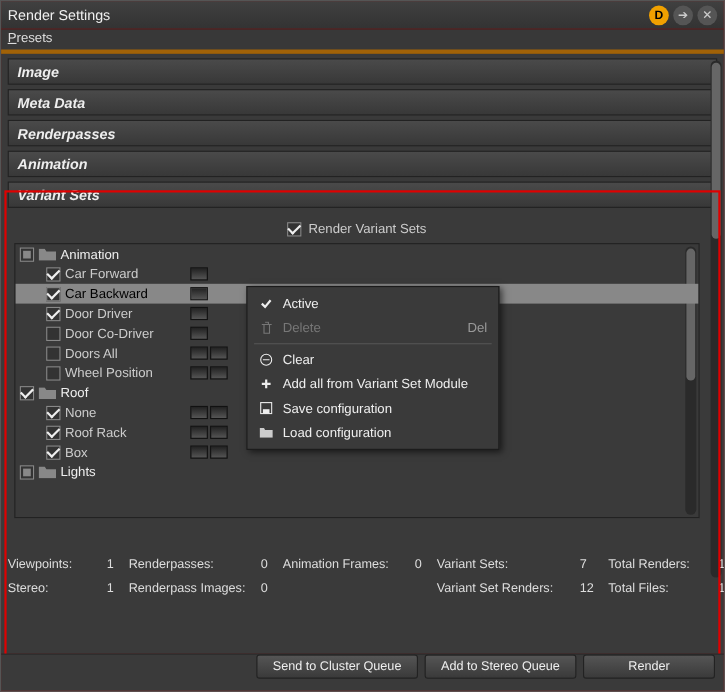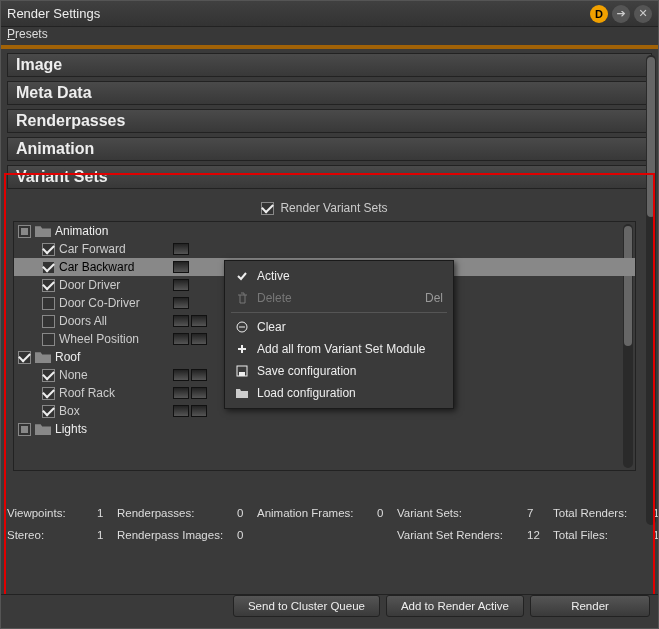--- a/index.html
+++ b/index.html
@@ -11,21 +11,21 @@
   .tbtn { width: 18px; height: 18px; border-radius: 9px; display:flex; align-items:center; justify-content:center; font-size:11px; color:#ccc; }
   .tbtn.orange { background: #f0a000; color:#000; font-weight:bold; }
   .tbtn.gray { background: #555; }
   .menubar { height: 22px; background: #383838; border-bottom: 4px solid #a16207; display:flex; align-items:flex-start; padding:0 6px; }
   .menubar span { color:#ddd; font-size:12px; }
   .menubar span u { text-decoration: underline; }
   .tabs { height: 24px; background: #2f2f2f; display:flex; border-bottom:1px solid #222; }
   .tab { padding: 4px 10px; font-size:12px; color:#ddd; border-right:1px solid #222; border-top:1px solid #444; }
   .tab.active { background: #464646; }
   .content { flex:1; background:#3a3a3a; position:relative; overflow:hidden; }
-  .section-header { height:24px; background: linear-gradient(#4a4a4a,#383838); border:1px solid #222; margin:4px 6px 2px 6px; padding:4px 8px; font-weight:bold; font-size:16px; color:#eee; display:flex; align-items:center; }
+  .section-header { height:24px; background: linear-gradient(#4a4a4a,#383838); border:1px solid #222; margin:4px 6px 2px 6px; padding:4px 8px; font-weight:bold; font-size:13px; color:#eee; display:flex; align-items:center;font-style:italic; }
   .scrollbar { position:absolute; right:2px; top:6px; width:10px; height:470px; background:#2a2a2a; border-radius:5px; }
   .scrollbar .thumb { position:absolute; left:1px; width:8px; top:2px; height:160px; background:#666; border-radius:4px; }
   .redbox { position:absolute; left:3px; top:124px; width:651px; height:430px; border:2px solid #e00000; pointer-events:none; }
   .variant-panel { margin:6px 20px 2px 10px; }
   .render-vs { display:flex; justify-content:center; align-items:center; height:26px; gap:6px; }
   .checkbox { width:13px; height:13px; border:1px solid #888; background:#333; display:inline-flex; align-items:center; justify-content:center; flex-shrink:0; }
   .checkbox.checked::after { content:""; width:9px; height:5px; border-left:2px solid #eee; border-bottom:2px solid #eee; transform:rotate(-45deg) translate(1px,-1px); }
   .checkbox.square::after { content:""; width:7px; height:7px; background:#888; }
   .tree { background:#3a3a3a; border:1px solid #222; margin:0 2px; position:relative; height:250px; overflow:hidden; }
   .tree-inner-scroll { position:absolute; right:2px; top:2px; bottom:2px; width:10px; background:#2a2a2a; border-radius:5px; }
@@ -249,16 +249,16 @@
       <span>Variant Set Renders:</span>
         <span>12</span>
       <span>Total Files:</span>
         <span>12</span>
     </div>
 
     <div class="redbox"></div>
   </div>
   <div class="footer">
     <div class="btn">Send to Cluster Queue</div>
-    <div class="btn">Add to Render Active</div>
+    <div class="btn">Add to Stereo Queue</div>
     <div class="btn" style="min-width:120px; justify-content:center;">Render</div>
   </div>
 </div>
 
 </body></html>

